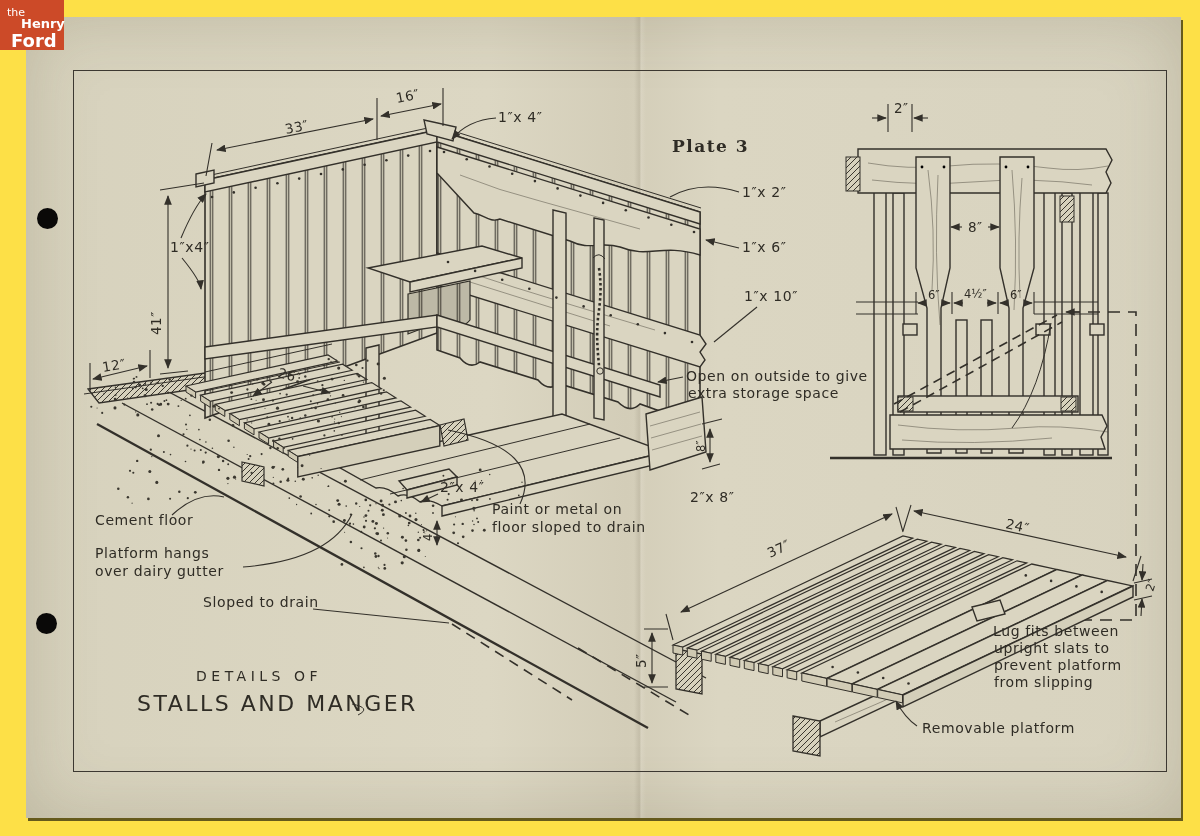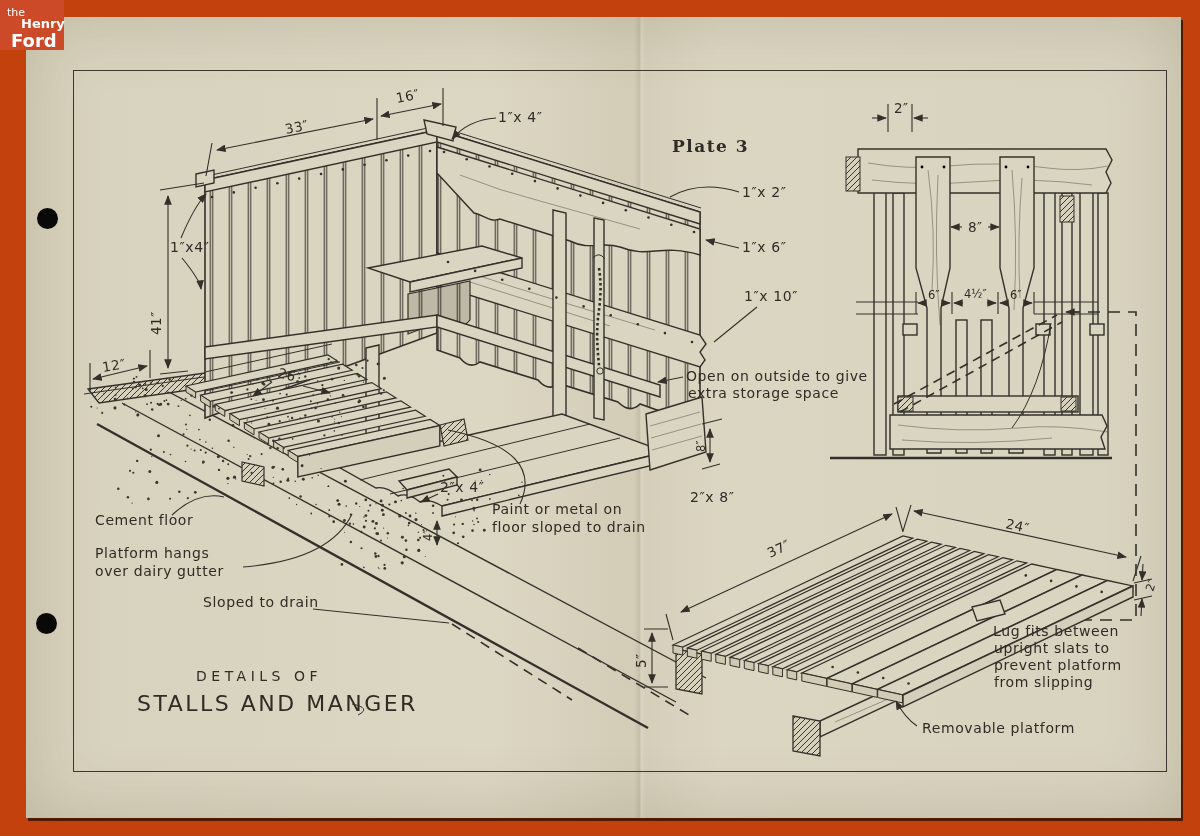--- a/index.html
+++ b/index.html
@@ -1,16 +1,16 @@
 <!DOCTYPE html>
 <html><head>
 <meta charset="utf-8">
 <style>
   html,body{margin:0;padding:0;background:#0d0c0a;width:1200px;height:836px;overflow:hidden;}
-  #stage{position:relative;width:1200px;height:836px;background:#c2410c;font-family:"DejaVu Sans",sans-serif;}
+  #stage{position:relative;width:1200px;height:836px;background:#fde047;font-family:"DejaVu Sans",sans-serif;}
   #paper{position:absolute;left:26px;top:17px;width:1155px;height:801px;
     background:linear-gradient(90deg,#d7d2bd 0%,#dcd7c3 40%,#d3cdb8 52%,#dbd6c2 60%,#d8d3bf 100%);
     box-shadow:inset 0 0 70px rgba(95,85,55,.22), 2px 3px 0 rgba(0,0,0,.6);}
   #crease{position:absolute;left:634px;top:17px;width:12px;height:801px;
     background:linear-gradient(90deg,rgba(0,0,0,0) 0%,rgba(60,50,30,.10) 45%,rgba(255,255,250,.12) 60%,rgba(0,0,0,0) 100%);}
   #frame{position:absolute;left:73px;top:70px;width:1092px;height:700px;border:1.6px solid #3c3831;}
   .hole{position:absolute;width:21px;height:21px;border-radius:50%;background:#0a0908;}
   #logo{position:absolute;left:0;top:0;width:64px;height:50px;background:#cc4a28;color:#fff;}
   #logo .the{position:absolute;left:7px;top:6px;font-size:11px;font-weight:400;}
   #logo .henry{position:absolute;left:21px;top:16px;font-size:13px;font-weight:700;text-align:center;}

